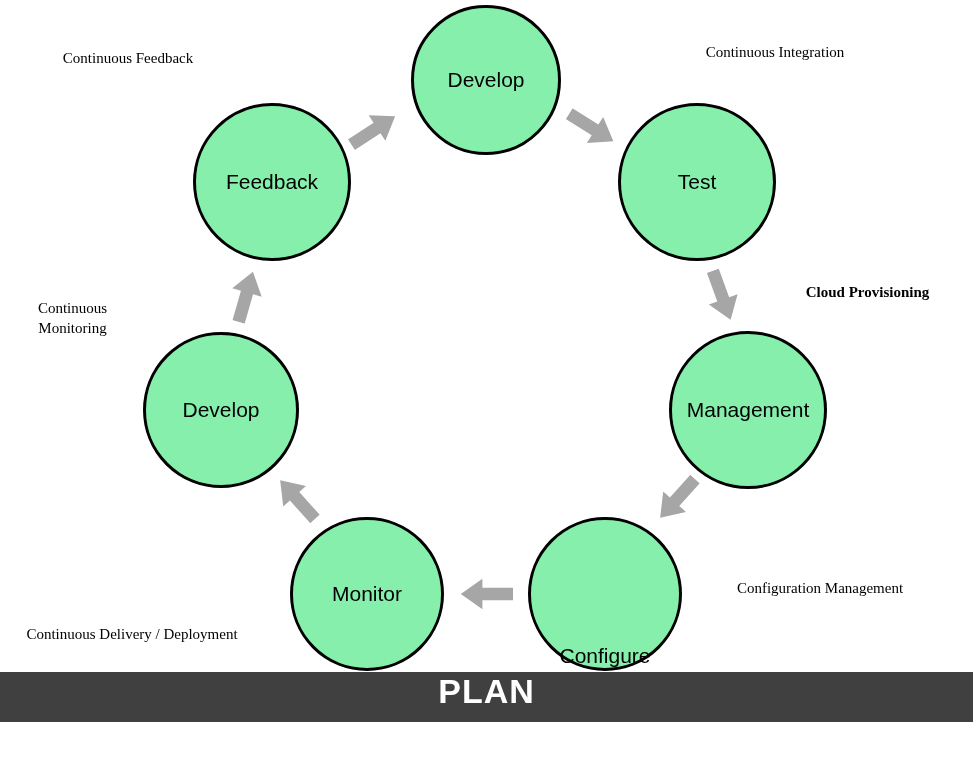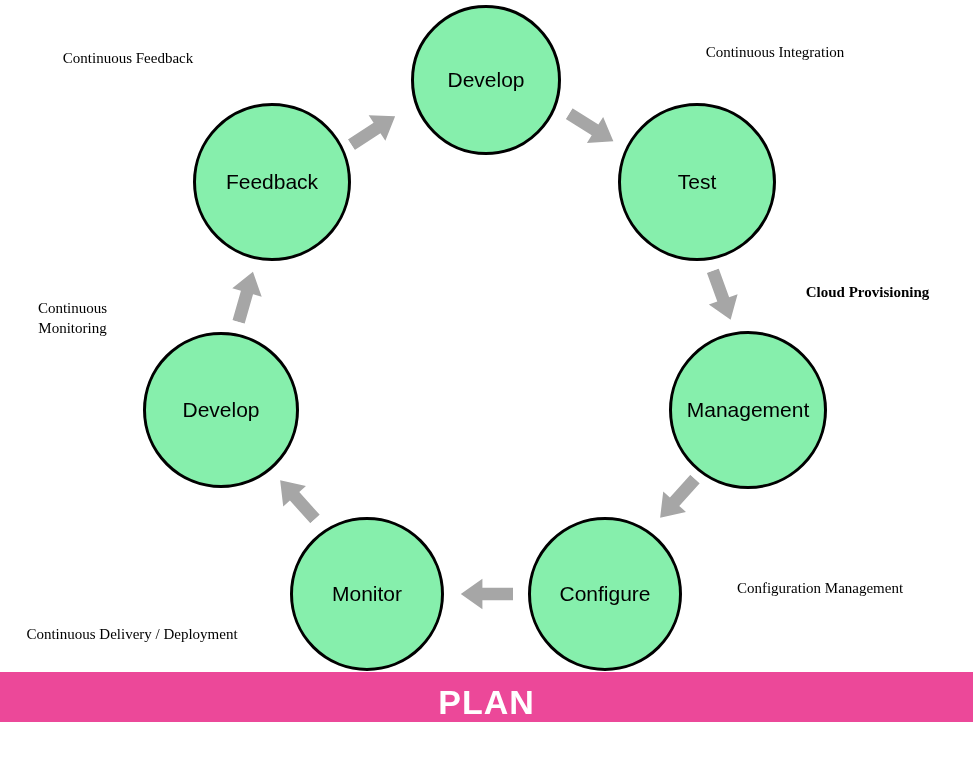--- a/index.html
+++ b/index.html
@@ -26,21 +26,21 @@
     align-items: center;
     justify-content: center;
     font-size: 21px;
     color: #000000;
     box-sizing: border-box;
     text-align: center;
   }
   .node-develop   { left: 411px; top:   5px; width: 150px; height: 150px; }
   .node-test      { left: 618px; top: 103px; width: 158px; height: 158px; }
   .node-provision { left: 669px; top: 331px; width: 158px; height: 158px; }
-  .node-configure { left: 528px; top: 517px; width: 154px; height: 154px; }
+  .node-configure { left: 528px; top: 517px; width: 154px; height: 154px; align-items: flex-end; }
   .node-deploy    { left: 290px; top: 517px; width: 154px; height: 154px; }
   .node-monitor   { left: 143px; top: 332px; width: 156px; height: 156px; }
   .node-feedback  { left: 193px; top: 103px; width: 158px; height: 158px; }
 
   
   .center-circle {
     position: absolute;
     left: 349px;
     top: 221px;
     width: 274px;
@@ -89,23 +89,23 @@
   .ann-continuous-delivery      { left:  12px; top: 608px; width: 240px; margin-top: 16px; }
   .ann-continuous-monitoring    { left:  10px; top: 281px; width: 125px; margin-top: 17px; }
 
   
   .plan-bar {
     position: absolute;
     left: 0;
     top: 672px;
     width: 973px;
     height: 50px;
-    background: #ec4899;
+    background: #404040;
     display: flex;
-    align-items: flex-end;
+    align-items: flex-start;
     justify-content: center;
   }
   .plan-bar span {
     color: #ffffff;
     font-family: "Liberation Sans", sans-serif;
     font-weight: bold;
     font-size: 34px;
     letter-spacing: 1px;
   }
 </style>

